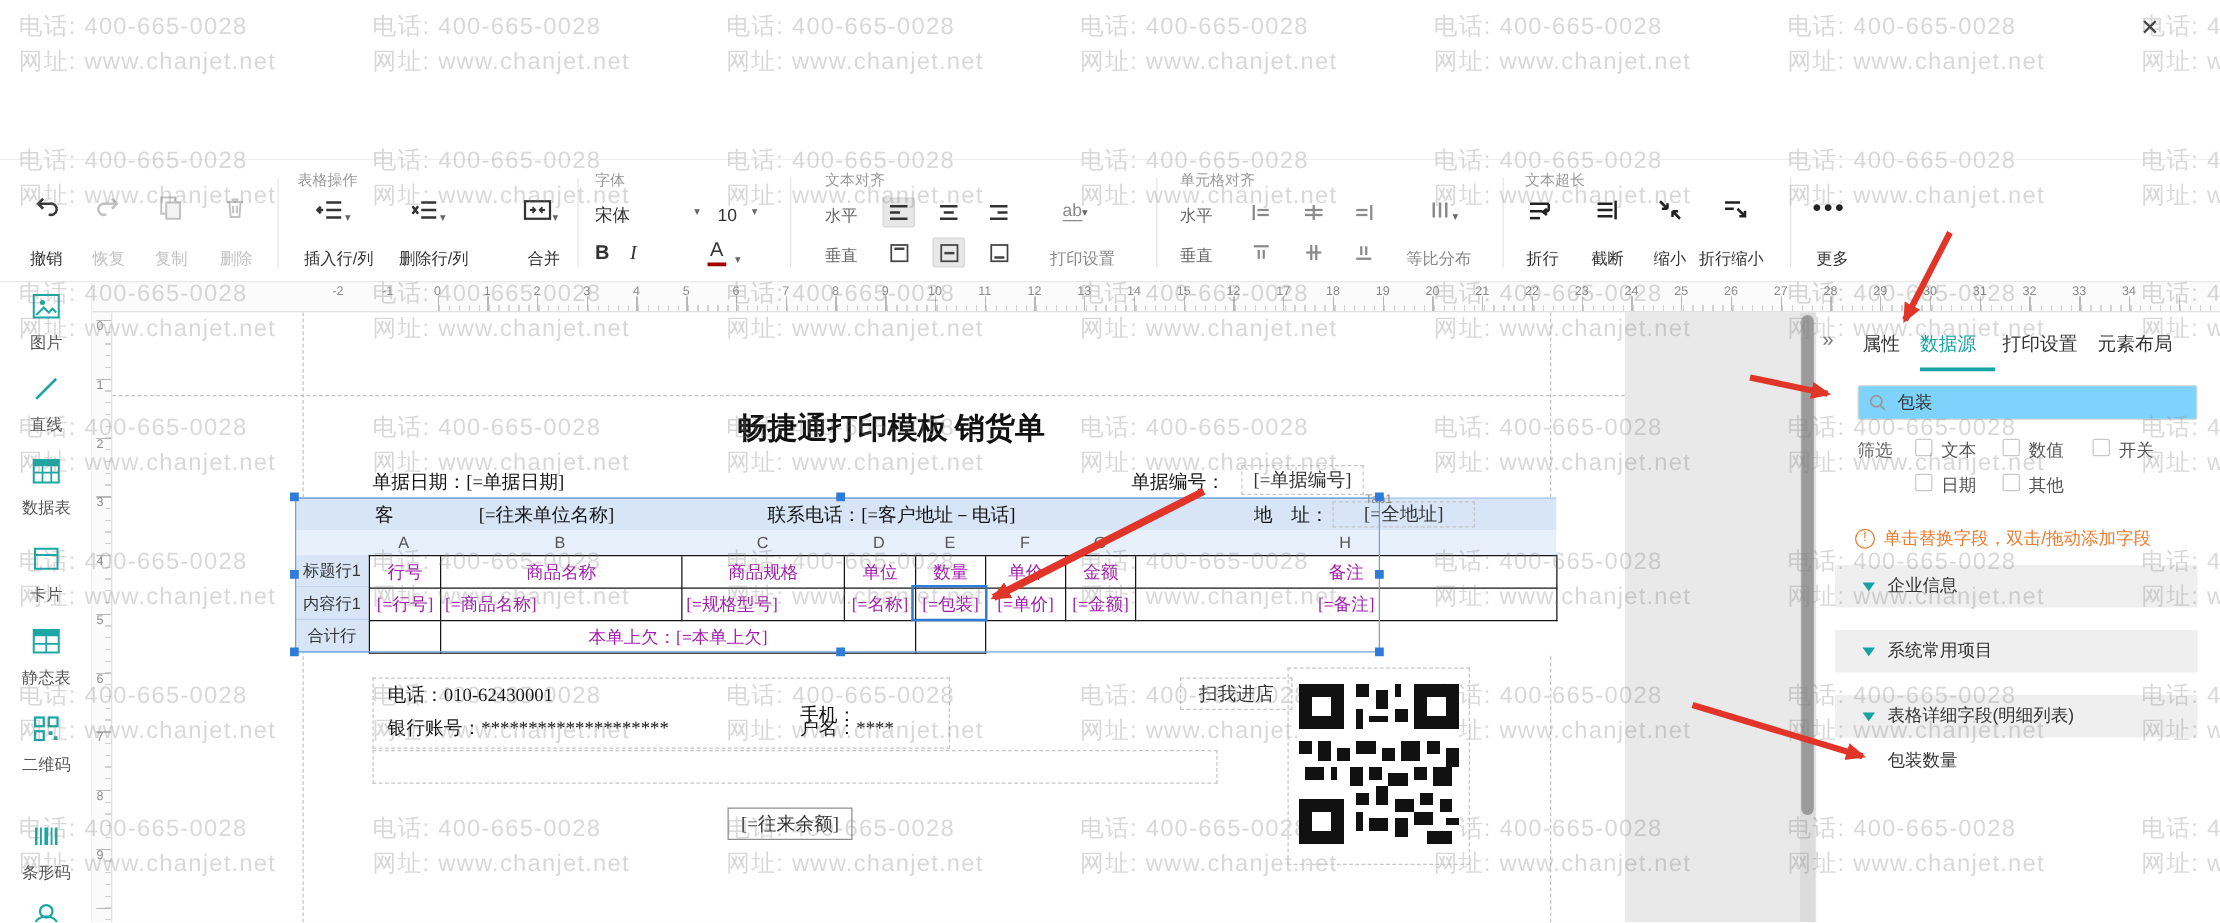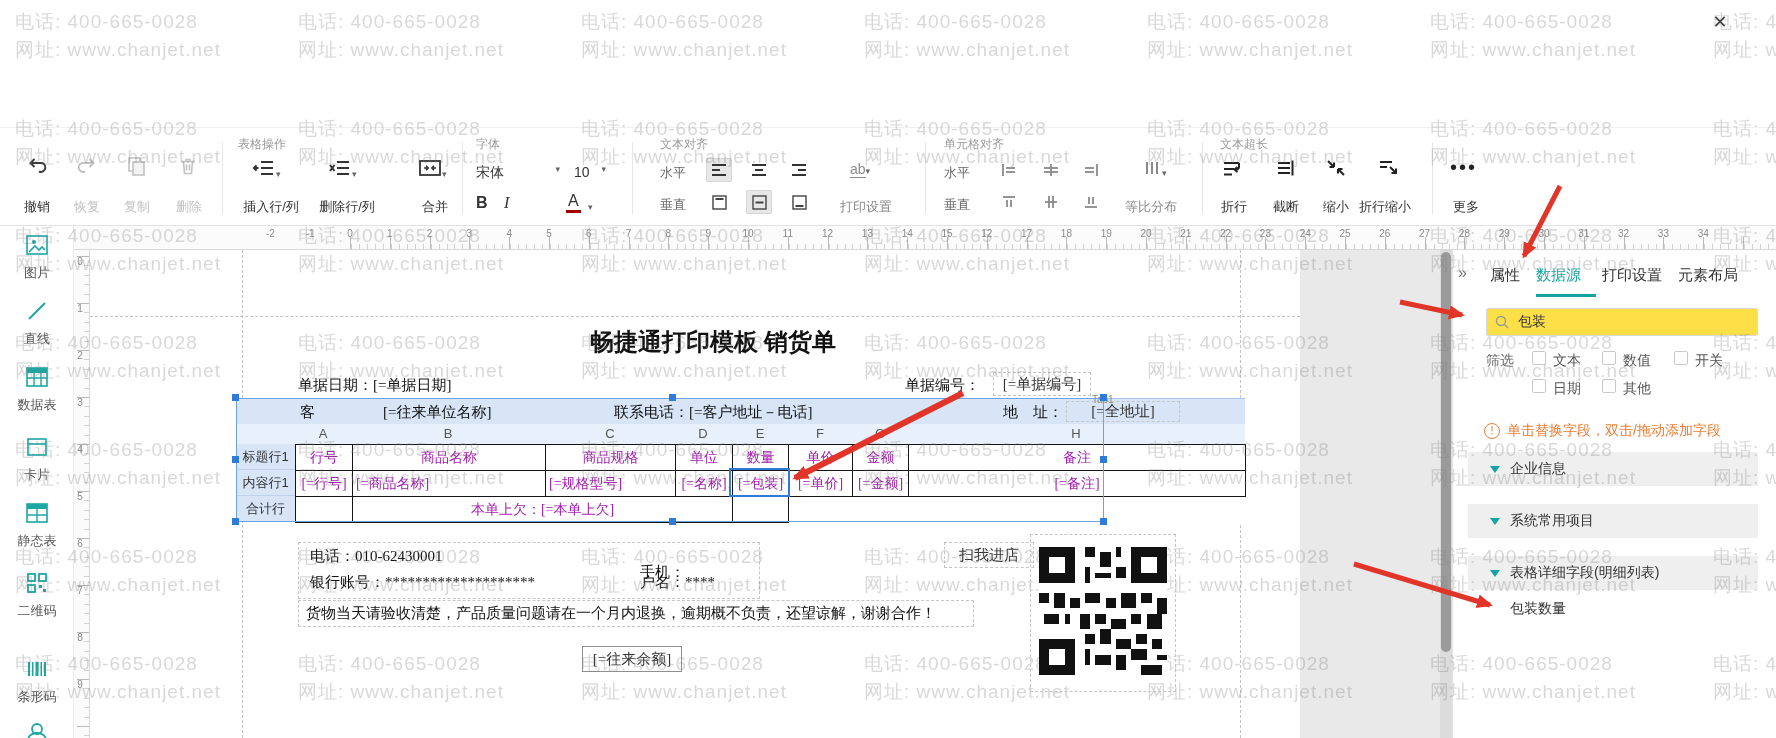--- a/index.html
+++ b/index.html
@@ -80,21 +80,21 @@
   
   .sbar{left:1440px;top:250px;width:12px;height:488px;background:#dcdcdc;}
   .sthumb{left:1441px;top:252px;width:10px;height:400px;background:#9b9b9b;border-radius:5px;cursor:grab;}
   
   .panel{left:1452px;top:250px;width:324px;height:488px;background:#fff;border-left:1px solid #e4e4e4;box-sizing:border-box;}
   .collapse{left:1458px;top:264px;font-size:16px;color:#777;cursor:pointer;z-index:10;}
   .collapse::after{content:"»";}
   .ptab{position:absolute;top:266px;font-size:15px;color:#333;cursor:pointer;z-index:10;}
   .ptab.on{color:#17A3A3;}
   .ptab-underline{left:1536px;top:294px;width:60px;height:3px;background:#17A3A3;z-index:10;}
-  .psearch{left:1486px;top:308px;width:272px;height:28px;border:1px solid #d9d9d9;border-radius:2px;box-sizing:border-box;display:flex;align-items:center;gap:7px;padding:0 8px;z-index:10;background:#fde047;}
+  .psearch{left:1486px;top:308px;width:272px;height:28px;border:1px solid #d9d9d9;border-radius:2px;box-sizing:border-box;display:flex;align-items:center;gap:7px;padding:0 8px;z-index:10;background:#7dd3fc;}
   .psearch input{border:none;outline:none;font-size:14px;color:#333;width:200px;font-family:inherit;background:transparent;}
   .pfilter{position:absolute;font-size:14px;color:#555;z-index:10;}
   .cbox{position:absolute;width:14px;height:14px;border:1px solid #c9c9c9;border-radius:2px;background:#fff;box-sizing:border-box;cursor:pointer;z-index:10;}
   .hint{left:1484px;top:422px;display:flex;align-items:center;gap:7px;color:#ED7B2F;font-size:14px;z-index:10;}
   .hint .ic{width:16px;height:16px;border:1.5px solid #ED7B2F;border-radius:50%;box-sizing:border-box;font-size:11px;line-height:13px;text-align:center;flex:none;}
   .section{position:absolute;left:1468px;width:290px;height:34px;background:#EFEFEF;display:flex;align-items:center;gap:10px;padding-left:22px;box-sizing:border-box;font-size:14px;color:#333;cursor:pointer;z-index:10;}
   .tri{width:0;height:0;border-left:5px solid transparent;border-right:5px solid transparent;border-top:7px solid #17A3A3;flex:none;}
   .fielditem{left:1510px;top:600px;font-size:14px;color:#333;cursor:pointer;z-index:10;}
   
   #wm{position:absolute;left:0;top:0;width:1776px;height:738px;pointer-events:none;z-index:40;}
@@ -585,21 +585,20 @@
   <div class="hd" style="left:236px;top:522px;"></div>
   <div class="hd" style="left:673px;top:522px;"></div>
   <div class="hd" style="left:1104px;top:522px;"></div>
 
   <div class="dashbox" style="left:298px;top:542px;width:462px;height:57px;z-index:9;"></div>
   <div class="tpl-text serif" style="left:310px;top:547px;">电话：010-62430001</div>
   <div class="tpl-text serif" style="left:640px;top:547px;margin-top:16px;">手机：</div>
   <div class="tpl-text serif" style="left:310px;top:573px;">银行账号：********************</div>
   <div class="tpl-text serif" style="left:640px;top:573px;">户名：****</div>
   <div class="dashbox" style="left:298px;top:600px;width:676px;height:27px;z-index:9;"></div>
-  <div class="tpl-text serif" style="left:306px;top:604px;">货物当天请验收清楚，产品质量问题请在一个月内退换，逾期概不负责，还望谅解，谢谢合作！</div>
   <div class="abs balance serif">
       <span>[=往来余额]</span>
     </div>
   <div class="dashbox" style="left:944px;top:542px;width:90px;height:26px;z-index:10;display:flex;align-items:center;justify-content:center;">
       <span class="serif" style="font-size:15px;">扫我进店</span>
     </div>
   <div class="abs dashbox qrwrap">
     <svg width="128" height="128" viewBox="0 0 25 25" style="position:absolute;left:8px;top:12px;" shape-rendering="crispEdges">
       <rect width="25" height="25" fill="#fff"></rect>
       <g fill="#111">

